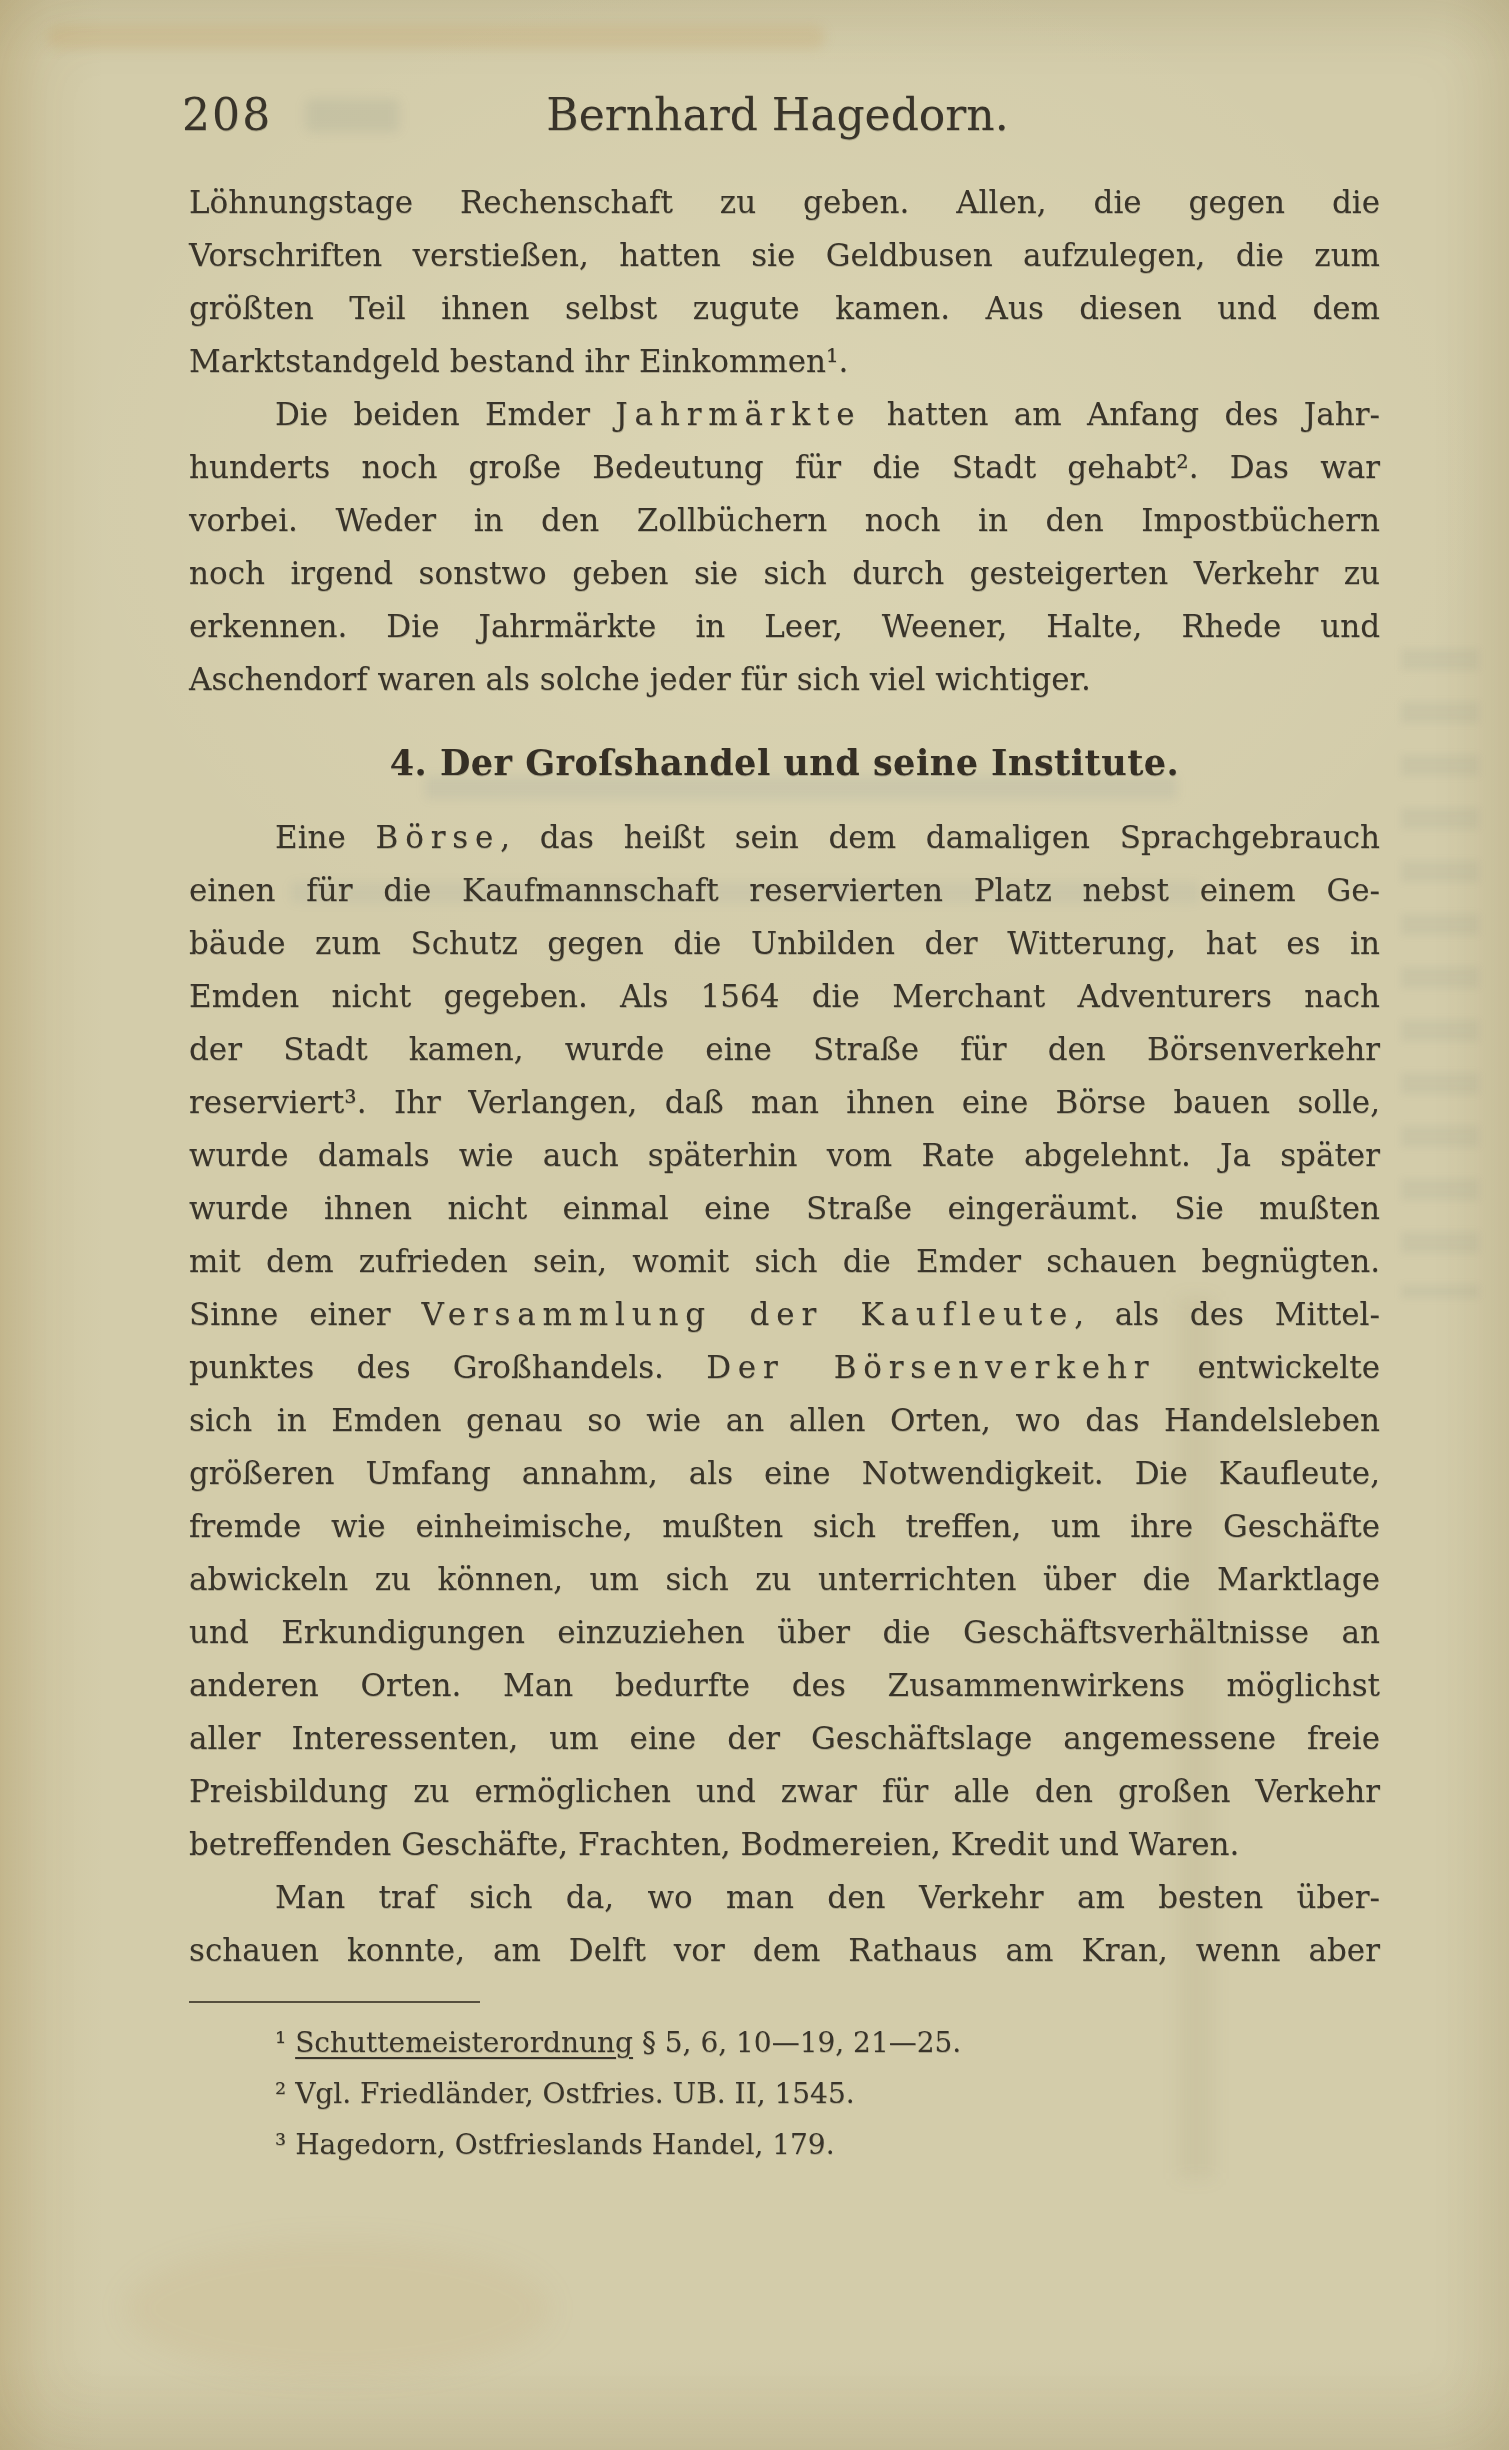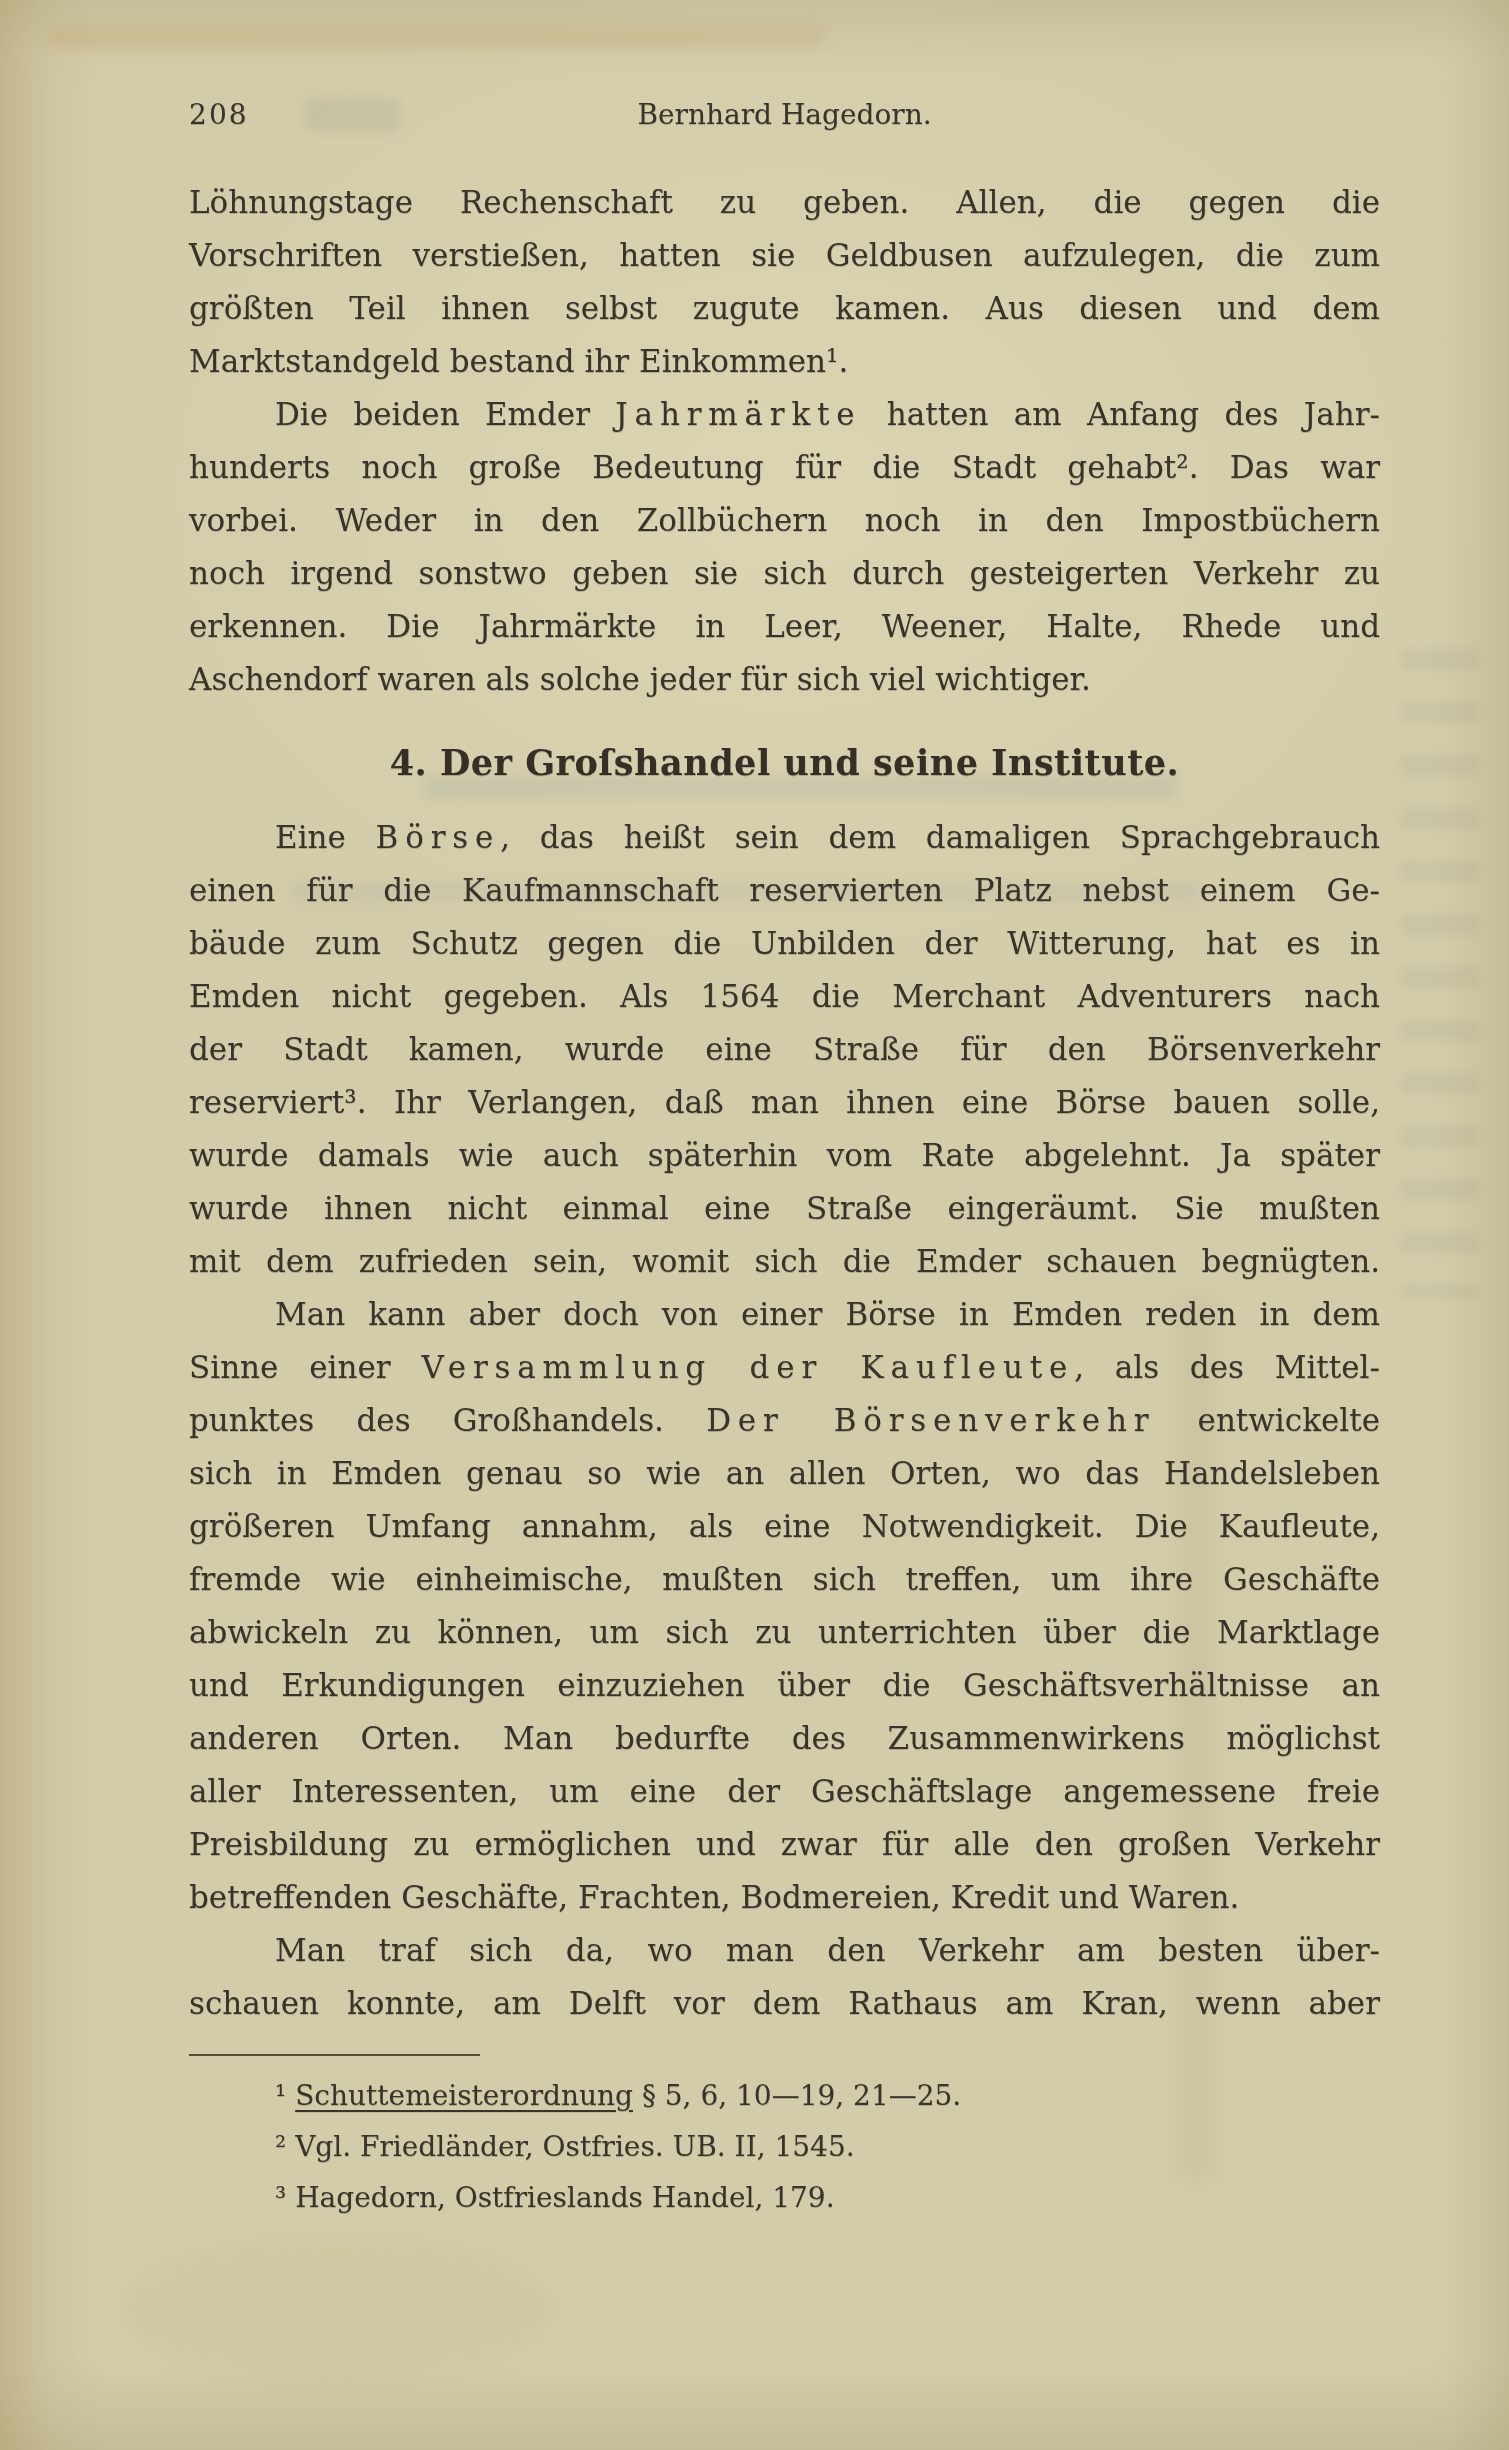--- a/index.html
+++ b/index.html
@@ -50,22 +50,22 @@
     left: 125px; top: 2241px; width: 425px; height: 135px;
     background: rgba(182,150,88,0.10); border-radius: 50%; filter: blur(13.5px);
   }
   .fold-shadow {
     left: 1178px; top: 1297px; width: 36px; height: 882px;
     background: rgba(108,96,62,0.07); filter: blur(8.3px);
   }
 
   
   .running-head {
-    position: absolute; left: 189px; top: 92px; width: 1191px; height: 47px;
-    font-size: 28px; line-height: 45px;
+    position: absolute; left: 182px; top: 92px; width: 1191px; height: 47px;
+    font-size: 44px; line-height: 45px;
     text-shadow: 0.3px 0.5px 0 rgba(56,50,38,0.25);
   }
   .pageno { position: absolute; left: 0; top: 0; letter-spacing: 2.1px; }
   .runtitle { position: absolute; left: 0; right: 0; text-align: center; }
 
   
   .textblock {
     position: absolute; left: 189px; top: 176px; width: 1191px;
     font-size: 31px; line-height: 53px;
     text-shadow: 0.3px 0.5px 0 rgba(56,50,38,0.24);
@@ -135,21 +135,20 @@
       <div class="line just">bäude zum Schutz gegen die Unbilden der Witterung, hat es in</div>
       <div class="line just">Emden nicht gegeben. Als 1564 die Merchant Adventurers nach</div>
       <div class="line just">der Stadt kamen, wurde eine Straße für den Börsenverkehr</div>
       <div class="line just">reserviert³. Ihr Verlangen, daß man ihnen eine Börse bauen solle,</div>
       <div class="line just">wurde damals wie auch späterhin vom Rate abgelehnt. Ja später</div>
       <div class="line just">wurde ihnen nicht einmal eine Straße eingeräumt. Sie mußten</div>
       <div class="line just">mit dem zufrieden sein, womit sich die Emder schauen begnügten.</div>
     </div>
 
     <div class="para">
-      <div class="line just indent">Man kann aber doch von einer Börse in Emden reden in dem</div>
       <div class="line just"><span>Sinne einer </span><span class="sperr">Versammlung der Kaufleute</span><span>, als des Mittel-</span></div>
       <div class="line just"><span>punktes des Großhandels. </span><span class="sperr">Der Börsenverkehr</span><span> entwickelte</span></div>
       <div class="line just">sich in Emden genau so wie an allen Orten, wo das Handelsleben</div>
       <div class="line just">größeren Umfang annahm, als eine Notwendigkeit. Die Kaufleute,</div>
       <div class="line just">fremde wie einheimische, mußten sich treffen, um ihre Geschäfte</div>
       <div class="line just">abwickeln zu können, um sich zu unterrichten über die Marktlage</div>
       <div class="line just">und Erkundigungen einzuziehen über die Geschäftsverhältnisse an</div>
       <div class="line just">anderen Orten. Man bedurfte des Zusammenwirkens möglichst</div>
       <div class="line just">aller Interessenten, um eine der Geschäftslage angemessene freie</div>
       <div class="line just">Preisbildung zu ermöglichen und zwar für alle den großen Verkehr</div>

